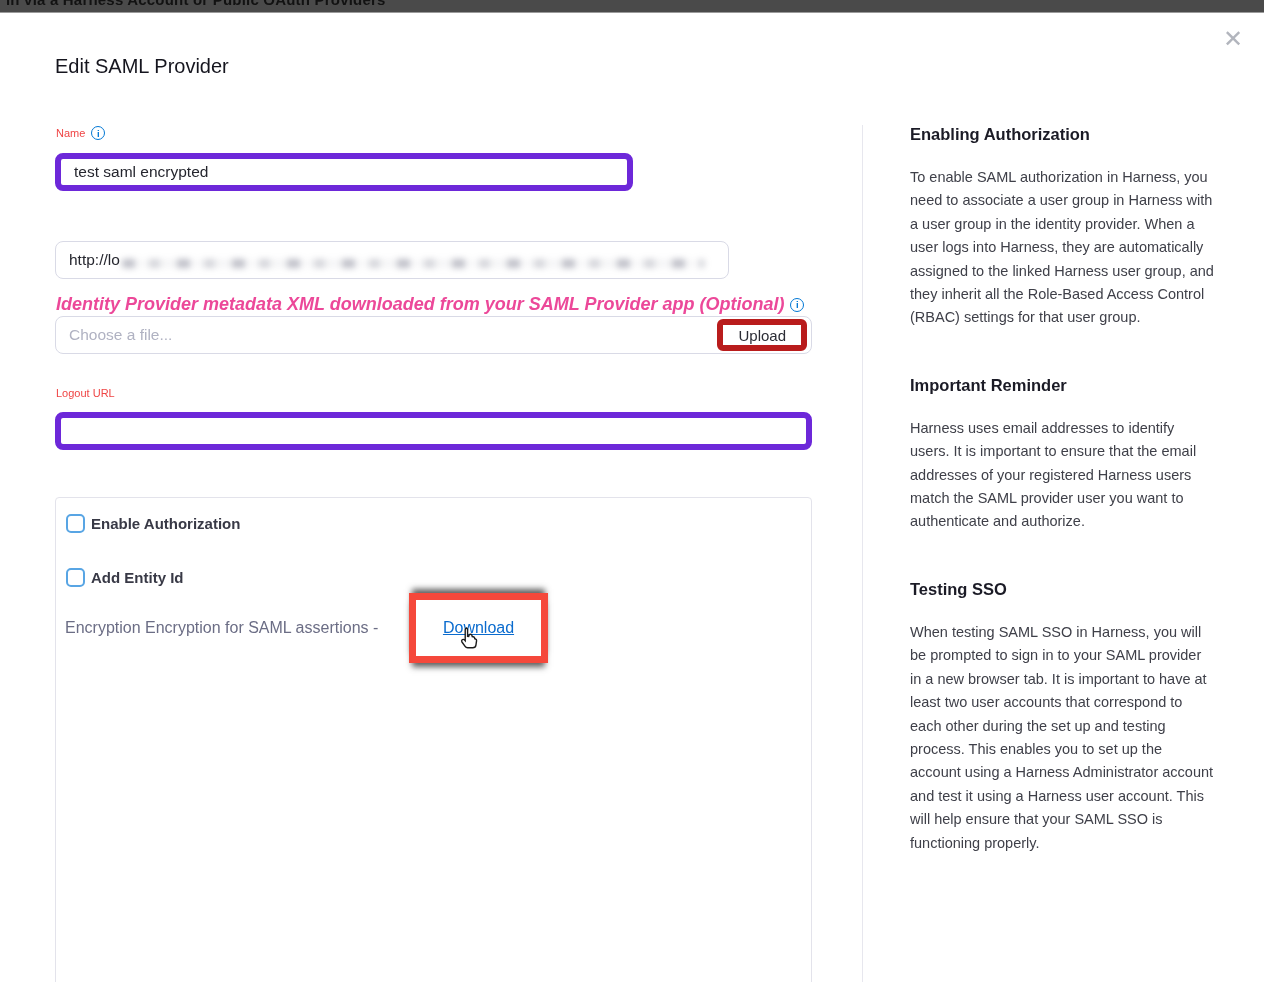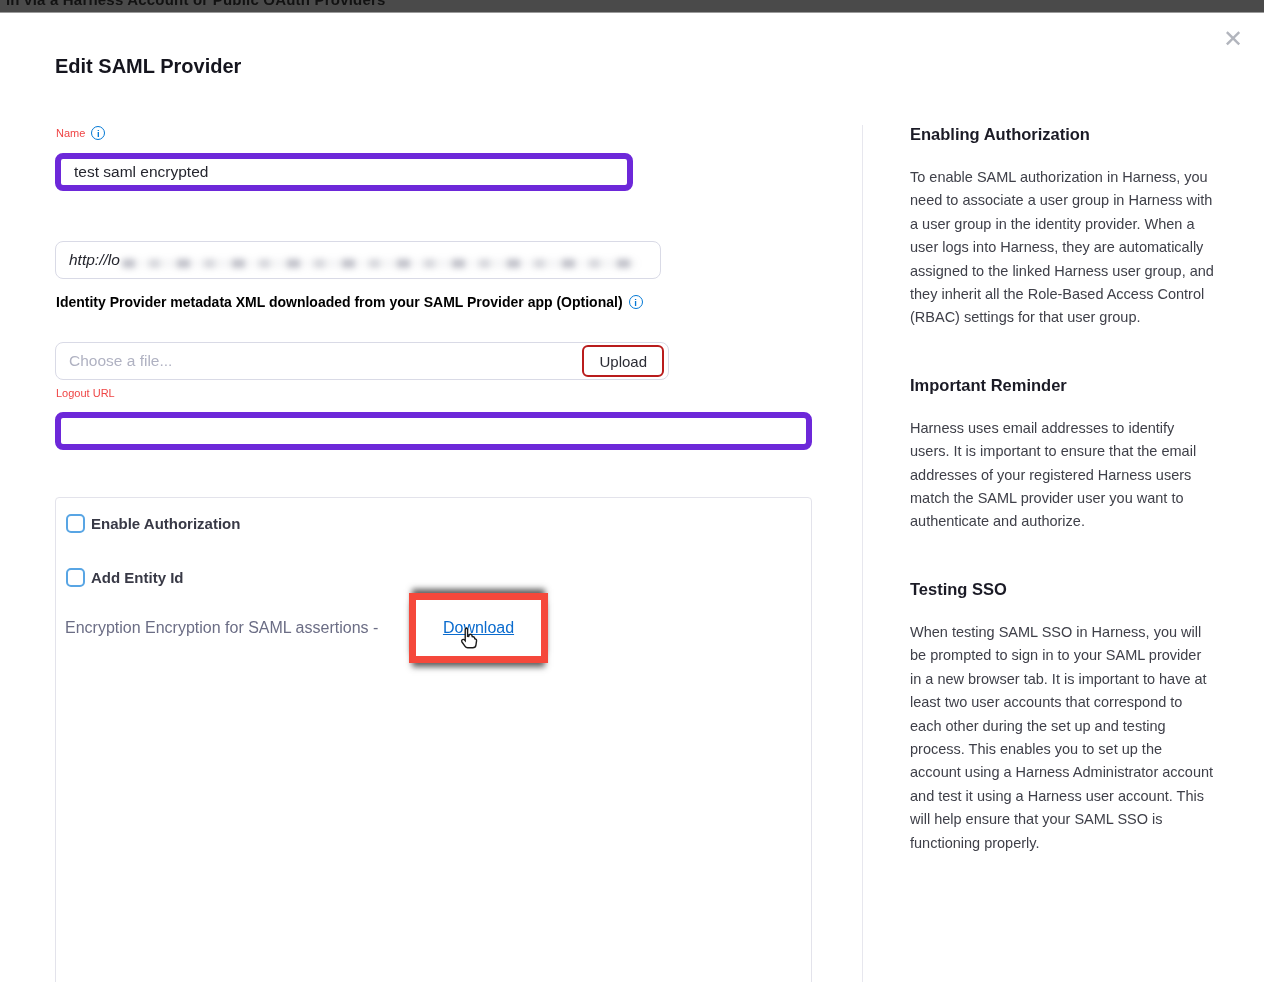--- a/index.html
+++ b/index.html
@@ -22,27 +22,27 @@
     letter-spacing:.2px; white-space:nowrap;
   }
   .close-x {
     position:absolute; top:24px; right:16px;
     width:30px; height:30px; line-height:30px; text-align:center;
     font-size:24px; color:#b2b5bd; cursor:pointer; font-weight:300;
     user-select:none;
   }
   .modal-title {
     position:absolute; left:55px; top:55px;
-    font-size:20px; font-weight:700; color:#15151e;
+    font-size:20px; font-weight:400; color:#15151e;
   }
   
   .lbl-row { position:absolute; display:flex; align-items:center; gap:6px; }
   .lbl      { font-size:11px; color:#ef4444; font-weight:500; }
   .lbl-gray { font-size:14.5px; color:#6b6d85; font-weight:700; }
-  .lbl-dark { font-size:14px; color:#000000; font-weight:700; }
+  .lbl-dark { font-size:18px; color:#ec4899; font-weight:700;font-style:italic; }
   .info-icon {
     display:inline-flex; align-items:center; justify-content:center;
     width:14px; height:14px; border:1.4px solid #0278d5; border-radius:50%;
     color:#0278d5; font-size:9.5px; font-weight:700; font-style:normal;
     cursor:pointer; flex:0 0 auto;
   }
   .text-input {
     position:absolute; height:38px; background:#fff;
     border:6px solid #6d28d9; border-radius:8px;
     padding:0 13px; font-size:15.5px; color:#25262e;
@@ -57,21 +57,21 @@
   .url-smudge {
     flex:1; height:9px; margin:6px 10px 0 2px; border-radius:3px;
     background:repeating-linear-gradient(90deg,
       rgba(86,88,110,.38) 0 13px, rgba(86,88,110,.04) 13px 27px,
       rgba(86,88,110,.25) 27px 38px, rgba(86,88,110,.06) 38px 55px);
     filter:blur(3px);
   }
   .placeholder { color:#b0b2c2; }
   .upload-btn {
     position:absolute; right:4px; top:2px; height:32px; padding:0 15px;
-    background:#fff; border:2px solid #b91c1c; border-radius:6px;
+    background:#fff; border:6px solid #b91c1c; border-radius:6px;
     font-size:15px; color:#2b2c35; font-family:"Liberation Sans", sans-serif;
     cursor:pointer;
   }
   .auth-box {
     position:absolute; left:55px; top:497px; width:757px; height:520px;
     border:1px solid #e3e3eb; border-radius:4px; background:#fff;
   }
   .check-row {
     position:absolute; display:flex; align-items:center; gap:6px;
   }
@@ -122,30 +122,30 @@
   <div class="close-x">✕</div>
 
   <div class="modal-title">Edit SAML Provider</div>
 
   <div class="lbl-row" style="left:56px; top:126px;">
     <span class="lbl">Name</span>
     <span class="info-icon">i</span>
   </div>
   <input class="text-input" style="left: 55px; top: 153px; width: 578px;" value="test saml encrypted">
 
-  <div class="fake-input" style="left:55px; top:241px; width:606px;font-style:italic;">
+  <div class="fake-input" style="left:55px; top:241px; width:674px;">
     <span class="url-prefix">http://lo</span>
     <span class="url-smudge"></span>
   </div>
 
   <div class="lbl-row" style="left:56px; top:294px;">
     <span class="lbl-dark">Identity Provider metadata XML downloaded from your SAML Provider app (Optional)</span>
     <span class="info-icon">i</span>
   </div>
-  <div class="fake-input" style="left:55px; top:342px; width:614px;">
+  <div class="fake-input" style="left:55px; top:316px; width:757px;">
     <span class="placeholder">Choose a file...</span>
     <button class="upload-btn">Upload</button>
   </div>
 
   <div class="lbl-row" style="left:56px; top:387px;">
     <span class="lbl">Logout URL</span>
   </div>
   <input class="text-input" style="left: 55px; top: 412px; width: 757px;" value="">
 
   <div class="auth-box"></div>

